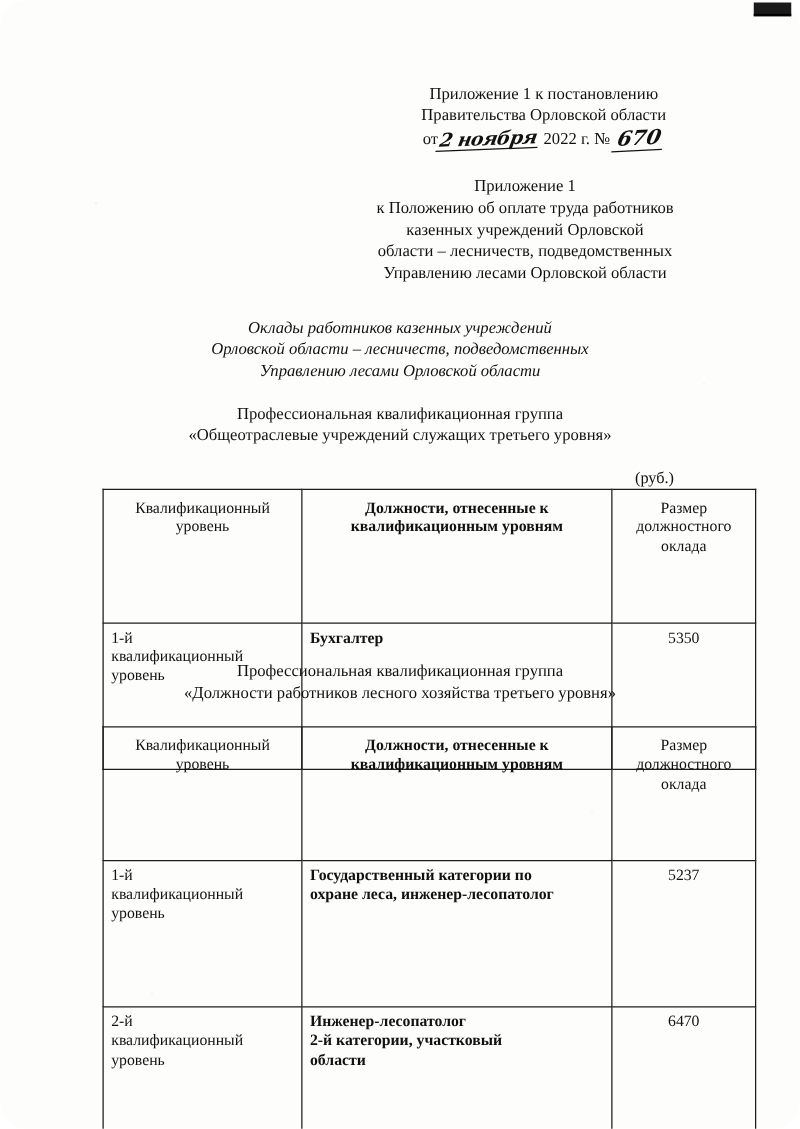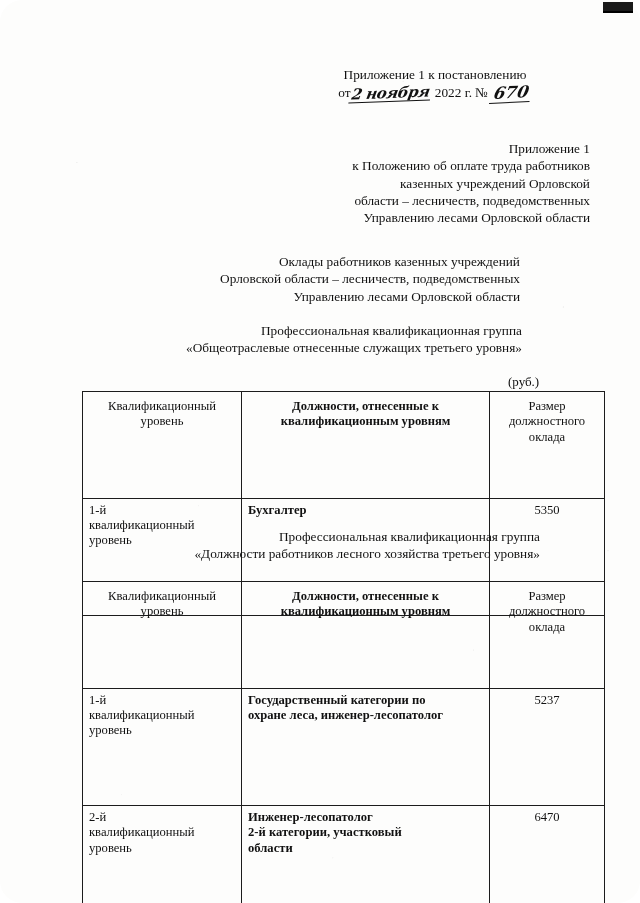--- a/index.html
+++ b/index.html
@@ -46,21 +46,21 @@
     left: 603px;
     top: 2px;
     width: 30px;
     height: 9px;
     background: #1a1a1a;
     border-bottom: 2px solid #000;
   }
 
   .block {
     position: absolute;
-    text-align: right;
+    text-align: center;
     line-height: 1.30;
   }
 
   .t-appendix-ref {
     left: 300px;
     top: 66px;
     width: 270px;
     font-size: 13.3px;
     text-align: center;
   }
@@ -106,21 +106,21 @@
     font-size: 13.3px;
   }
   .t-appendix-title .l { display: block; white-space: nowrap; }
 
   .t-doc-title {
     left: 120px;
     top: 253px;
     width: 400px;
     font-size: 13.3px;
   }
-  .t-doc-title .l { display: block; white-space: nowrap; }
+  .t-doc-title .l { display: block; white-space: nowrap; font-style: italic; }
 
   .t-group-1 {
     left: 118px;
     top: 322px;
     width: 404px;
     font-size: 13.3px;
   }
   .t-group-1 .l { display: block; white-space: nowrap; }
 
   .t-group-2 {
@@ -171,40 +171,41 @@
 </head>
 <body>
 
 <div class="page">
 
   <div class="speckle"></div>
   <div class="scan-mark"></div>
 
   <div class="block t-appendix-ref">
     <span class="l">Приложение 1 к постановлению</span>
+    <span class="l">Правительства Орловской области</span>
     <span class="date-line"><span>от</span><span class="hw">2 ноября</span> <span>2022 г. №</span> <span class="hw-num">670</span></span>
   </div>
 
   <div class="block t-appendix-title">
     <span class="l">Приложение 1</span>
     <span class="l">к Положению об оплате труда работников</span>
     <span class="l">казенных учреждений Орловской</span>
     <span class="l">области – лесничеств, подведомственных</span>
     <span class="l">Управлению лесами Орловской области</span>
   </div>
 
   <div class="block t-doc-title">
     <span class="l">Оклады работников казенных учреждений</span>
     <span class="l">Орловской области – лесничеств, подведомственных</span>
     <span class="l">Управлению лесами Орловской области</span>
   </div>
 
   <div class="block t-group-1">
     <span class="l">Профессиональная квалификационная группа</span>
-    <span class="l">«Общеотраслевые отнесенные служащих третьего уровня»</span>
+    <span class="l">«Общеотраслевые учреждений служащих третьего уровня»</span>
   </div>
 
   <div class="rub">(руб.)</div>
 
   <table class="sheet tbl-1">
     <tbody>
         <tr class="head">
       <td class="c-level">
         <span class="l">Квалификационный</span>
         <span class="l">уровень</span>

